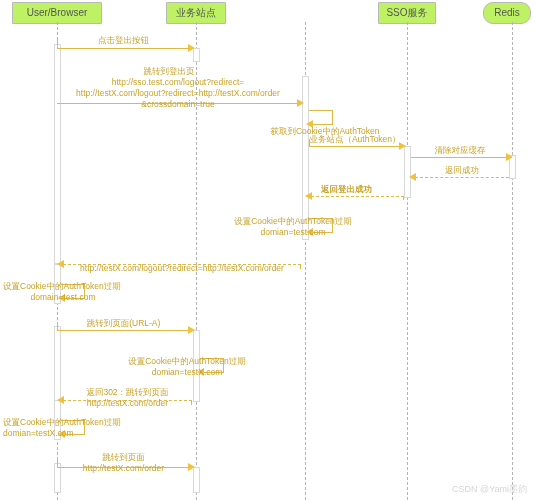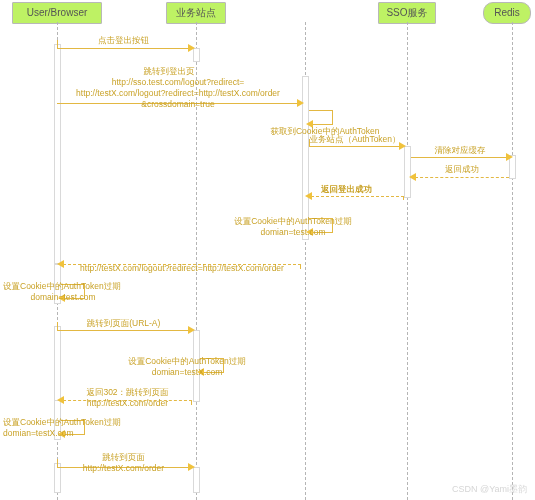--- a/index.html
+++ b/index.html
@@ -151,21 +151,21 @@
   <div class="vline" style="left:309px; top:139px; height:8px;"></div>
   <div class="arrow-r" style="left:399px; top:142px;"></div>
   <div class="msg-label" style="left:309px; top:134px; width:92px;">业务站点（AuthToken）</div>
 
   <div class="msg-line" style="left:411px; top:157px; width:98px;"></div>
   <div class="arrow-r" style="left:506px; top:153px;"></div>
   <div class="msg-label" style="left:411px; top:145px; width:98px;">清除对应缓存</div>
 
   <div class="msg-line dashed" style="left:415px; top:177px; width:94px;"></div>
   <div class="arrow-l" style="left:409px; top:173px;"></div>
-  <div class="msg-label" style="left:415px; top:165px; width:94px;font-family:Liberation Mono, monospace;">返回成功</div>
+  <div class="msg-label" style="left:415px; top:165px; width:94px;">返回成功</div>
 
   <div class="msg-line dashed" style="left:311px; top:196px; width:93px;"></div>
   <div class="vline" style="left:403px; top:196px; height:4px;"></div>
   <div class="arrow-l" style="left:305px; top:192px;"></div>
   <div class="msg-label" style="left:300px; top:184px; width:93px;font-weight:bold;">返回登出成功</div>
 
   <div class="msg-line" style="left:309px; top:218px; width:24px;"></div>
   <div class="vline" style="left:332px; top:218px; height:14px;"></div>
   <div class="msg-line" style="left:312px; top:232px; width:21px;"></div>
   <div class="arrow-l" style="left:306px; top:228px;"></div>

